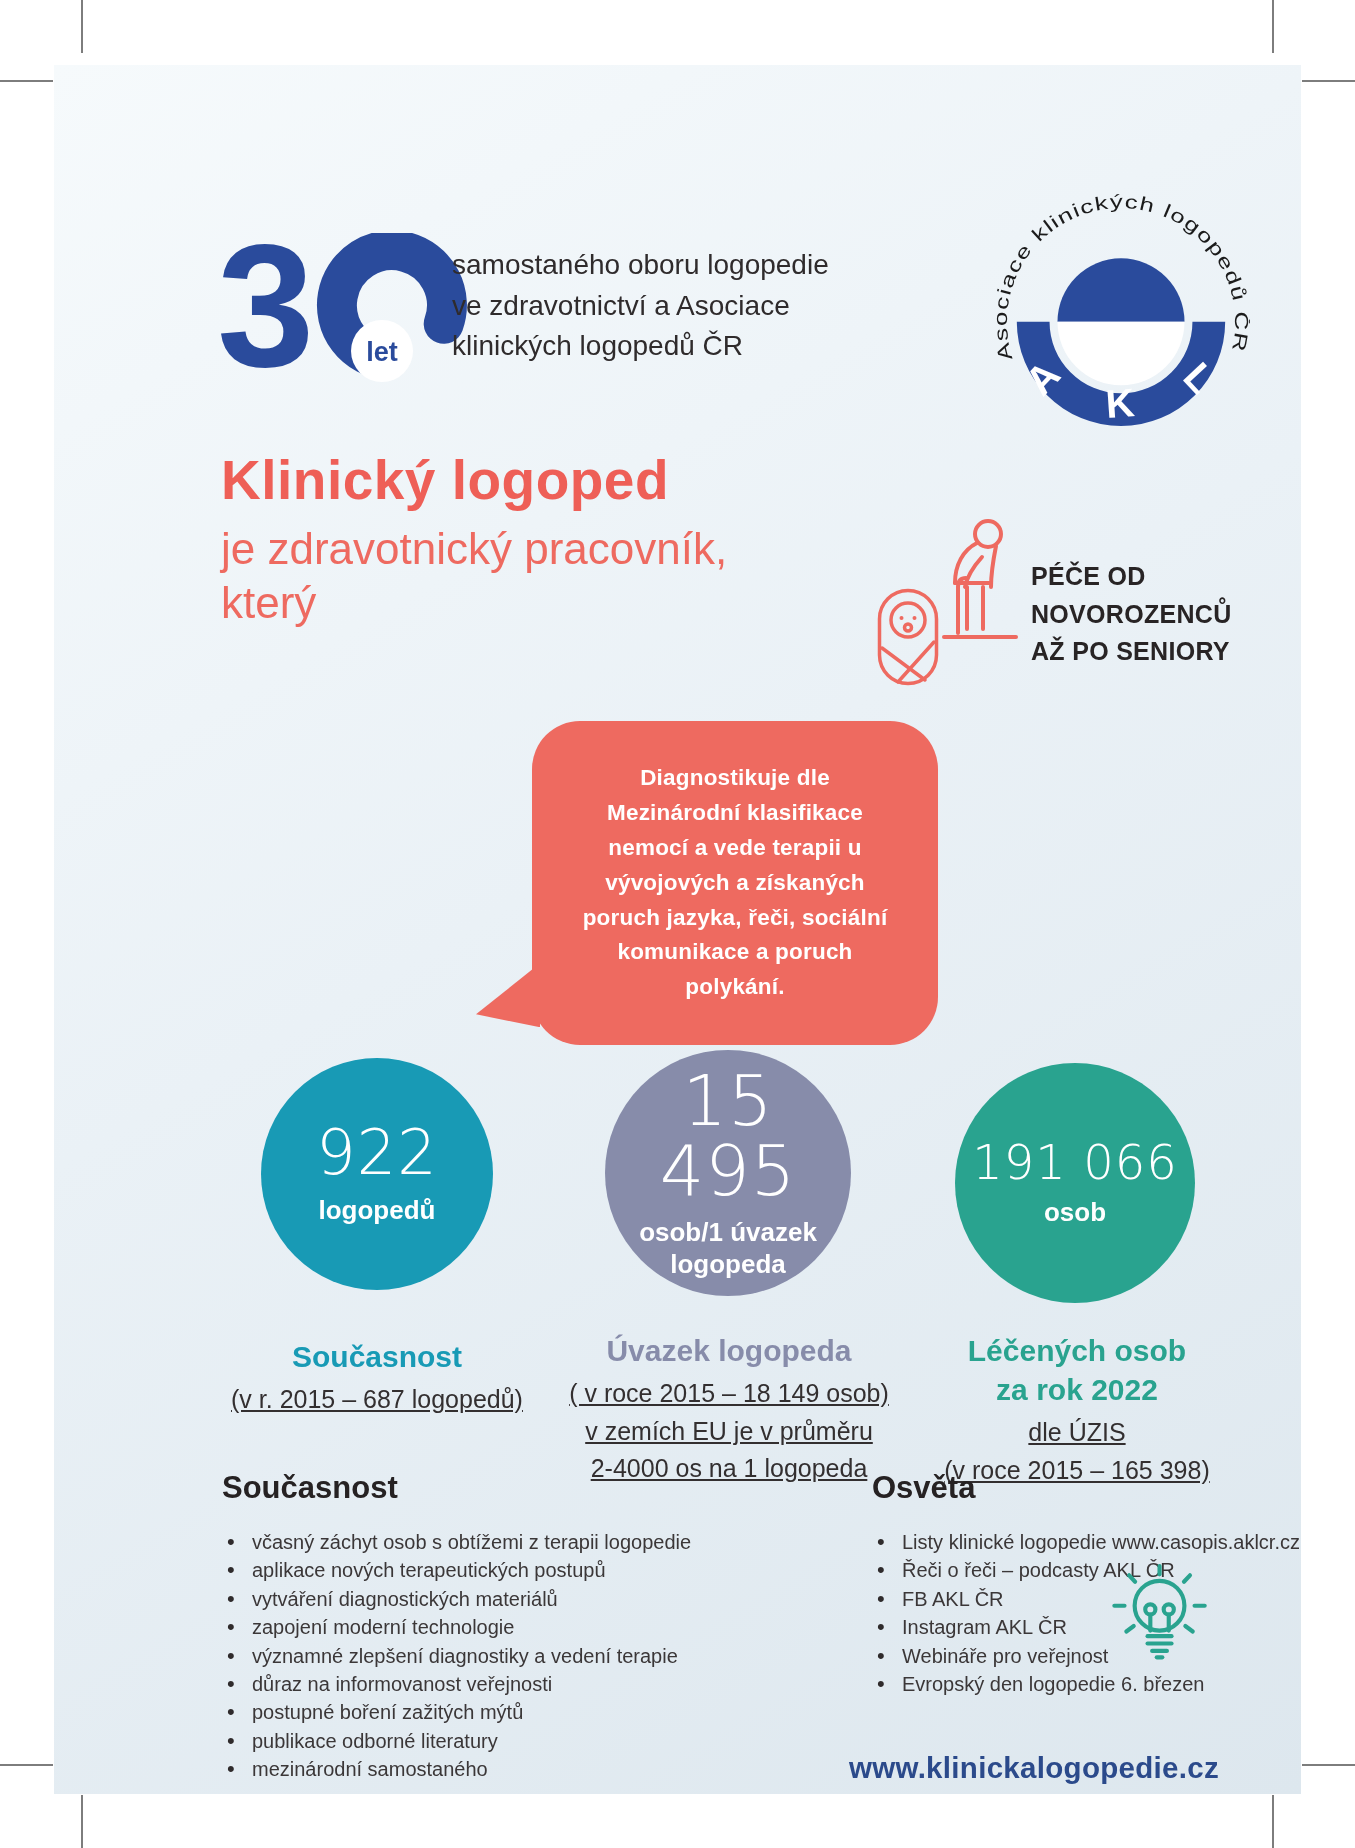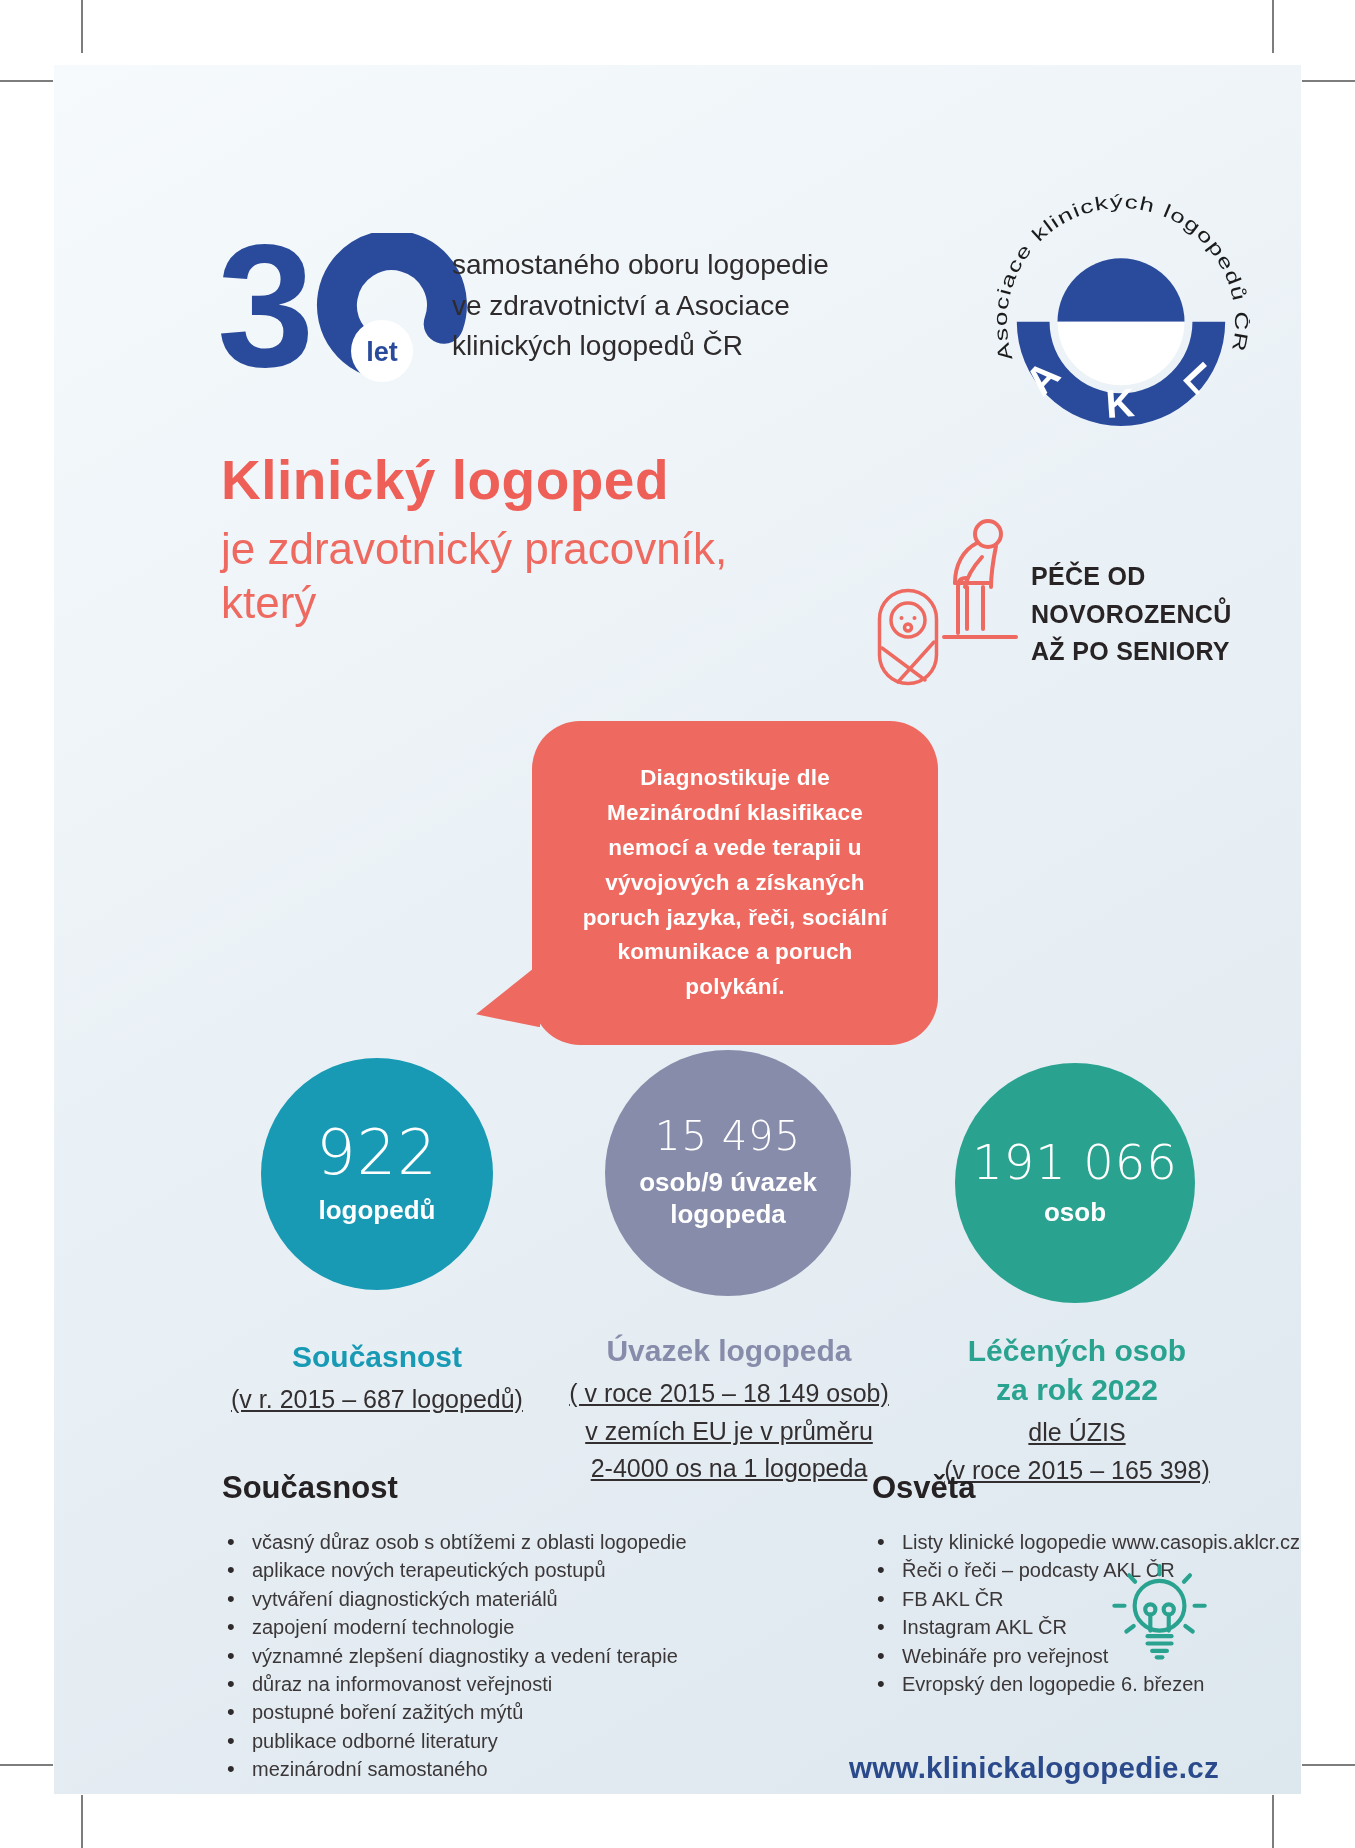--- a/index.html
+++ b/index.html
@@ -68,21 +68,21 @@
     align-items:center; justify-content:center; color:#fff; text-align:center;
   }
   .stat .num {
     font-family:"DejaVu Sans", sans-serif; font-weight:200; letter-spacing:1px; line-height:1;
   }
   .stat .unit { font-size:26px; font-weight:700; line-height:1.25; margin-top:10px; white-space:pre-line; }
   .stat.c1 { left:207px; top:993px; width:232px; height:232px; background:#189ab5; }
   .stat.c2 { left:551px; top:985px; width:246px; height:246px; background:#878caa; }
   .stat.c3 { left:901px; top:998px; width:240px; height:240px; background:#29a38f; }
   .stat.c1 .num { font-size:62px; }
-  .stat.c2 .num { font-size:40px; }
+  .stat.c2 .num { font-size:70px; }
   .stat.c3 .num { font-size:48px; }
 
   .cap { position:absolute; text-align:center; }
   .cap .cap-title { font-size:30px; font-weight:800; line-height:1.3; white-space:pre-line; }
   .cap .cap-note  { font-size:25px; color:#332f30; line-height:1.5; margin-top:5px; white-space:pre-line;text-decoration:underline; }
   .cap.p1 { left:153px; top:1272px; width:340px; }
   .cap.p2 { left:495px; top:1266px; width:360px; }
   .cap.p3 { left:843px; top:1266px; width:360px; }
   .cap.p1 .cap-title { color:#189ab5; }
   .cap.p2 .cap-title { color:#878caa; }
@@ -194,21 +194,21 @@
 komunikace a poruch
 polykání.</p>
     </div>
 
     <div class="stat c1">
       <div class="num">922</div>
       <div class="unit">logopedů</div>
     </div>
     <div class="stat c2">
       <div class="num">15 495</div>
-      <div class="unit">osob/9 úvazek
+      <div class="unit">osob/1 úvazek
 logopeda</div>
     </div>
     <div class="stat c3">
       <div class="num">191 066</div>
       <div class="unit">osob</div>
     </div>
 
     <div class="cap p1">
       <div class="cap-title">Současnost</div>
       <div class="cap-note">(v r. 2015 – 687 logopedů)</div>
@@ -222,21 +222,21 @@
     <div class="cap p3">
       <div class="cap-title">Léčených osob
 za rok 2022</div>
       <div class="cap-note">dle ÚZIS
 (v roce 2015 – 165 398)</div>
     </div>
 
     <div class="section left">
       <h2>Současnost</h2>
       <ul>
-        <li>včasný důraz osob s obtížemi z oblasti logopedie</li>
+        <li>včasný záchyt osob s obtížemi z terapii logopedie</li>
         <li>aplikace nových terapeutických postupů</li>
         <li>vytváření diagnostických materiálů</li>
         <li>zapojení moderní technologie</li>
         <li>významné zlepšení diagnostiky a vedení terapie</li>
         <li>důraz na informovanost veřejnosti</li>
         <li>postupné boření zažitých mýtů</li>
         <li>publikace odborné literatury</li>
         <li>mezinárodní samostaného</li>
       </ul>
     </div>

